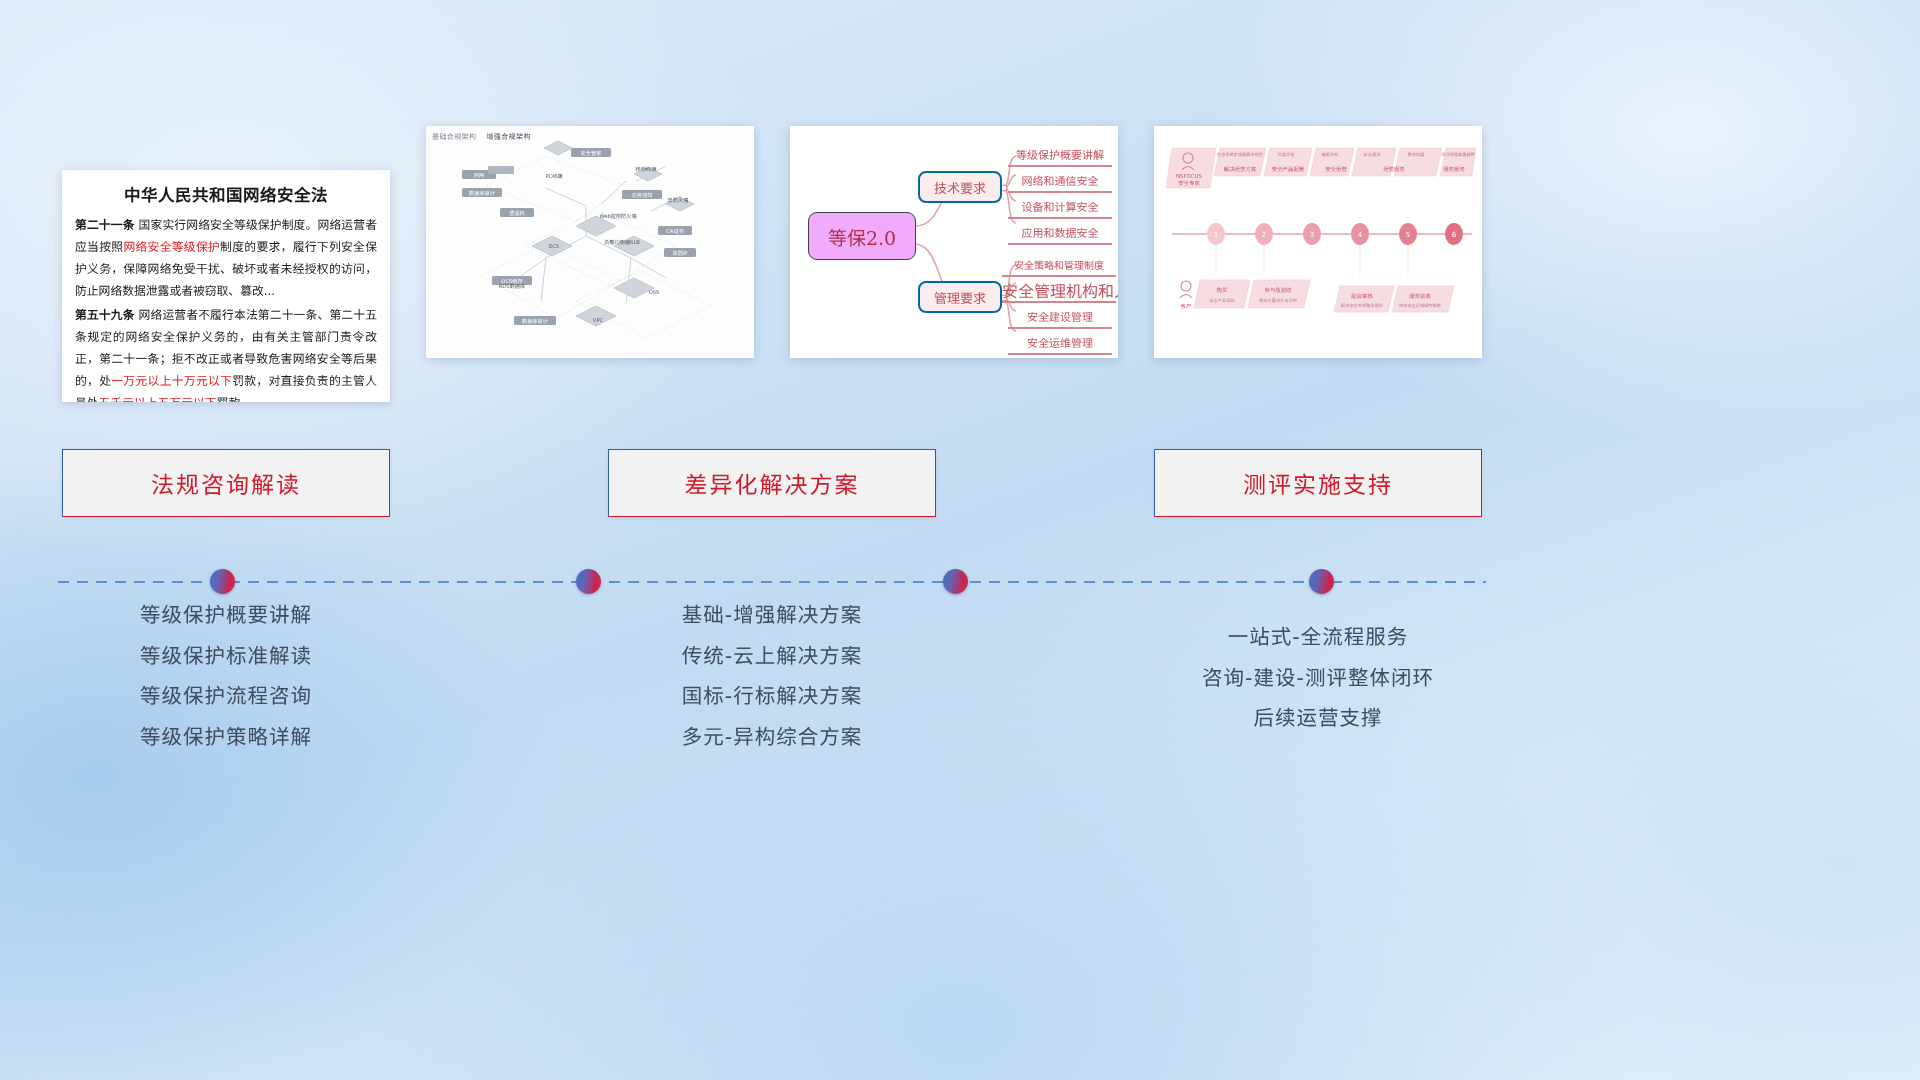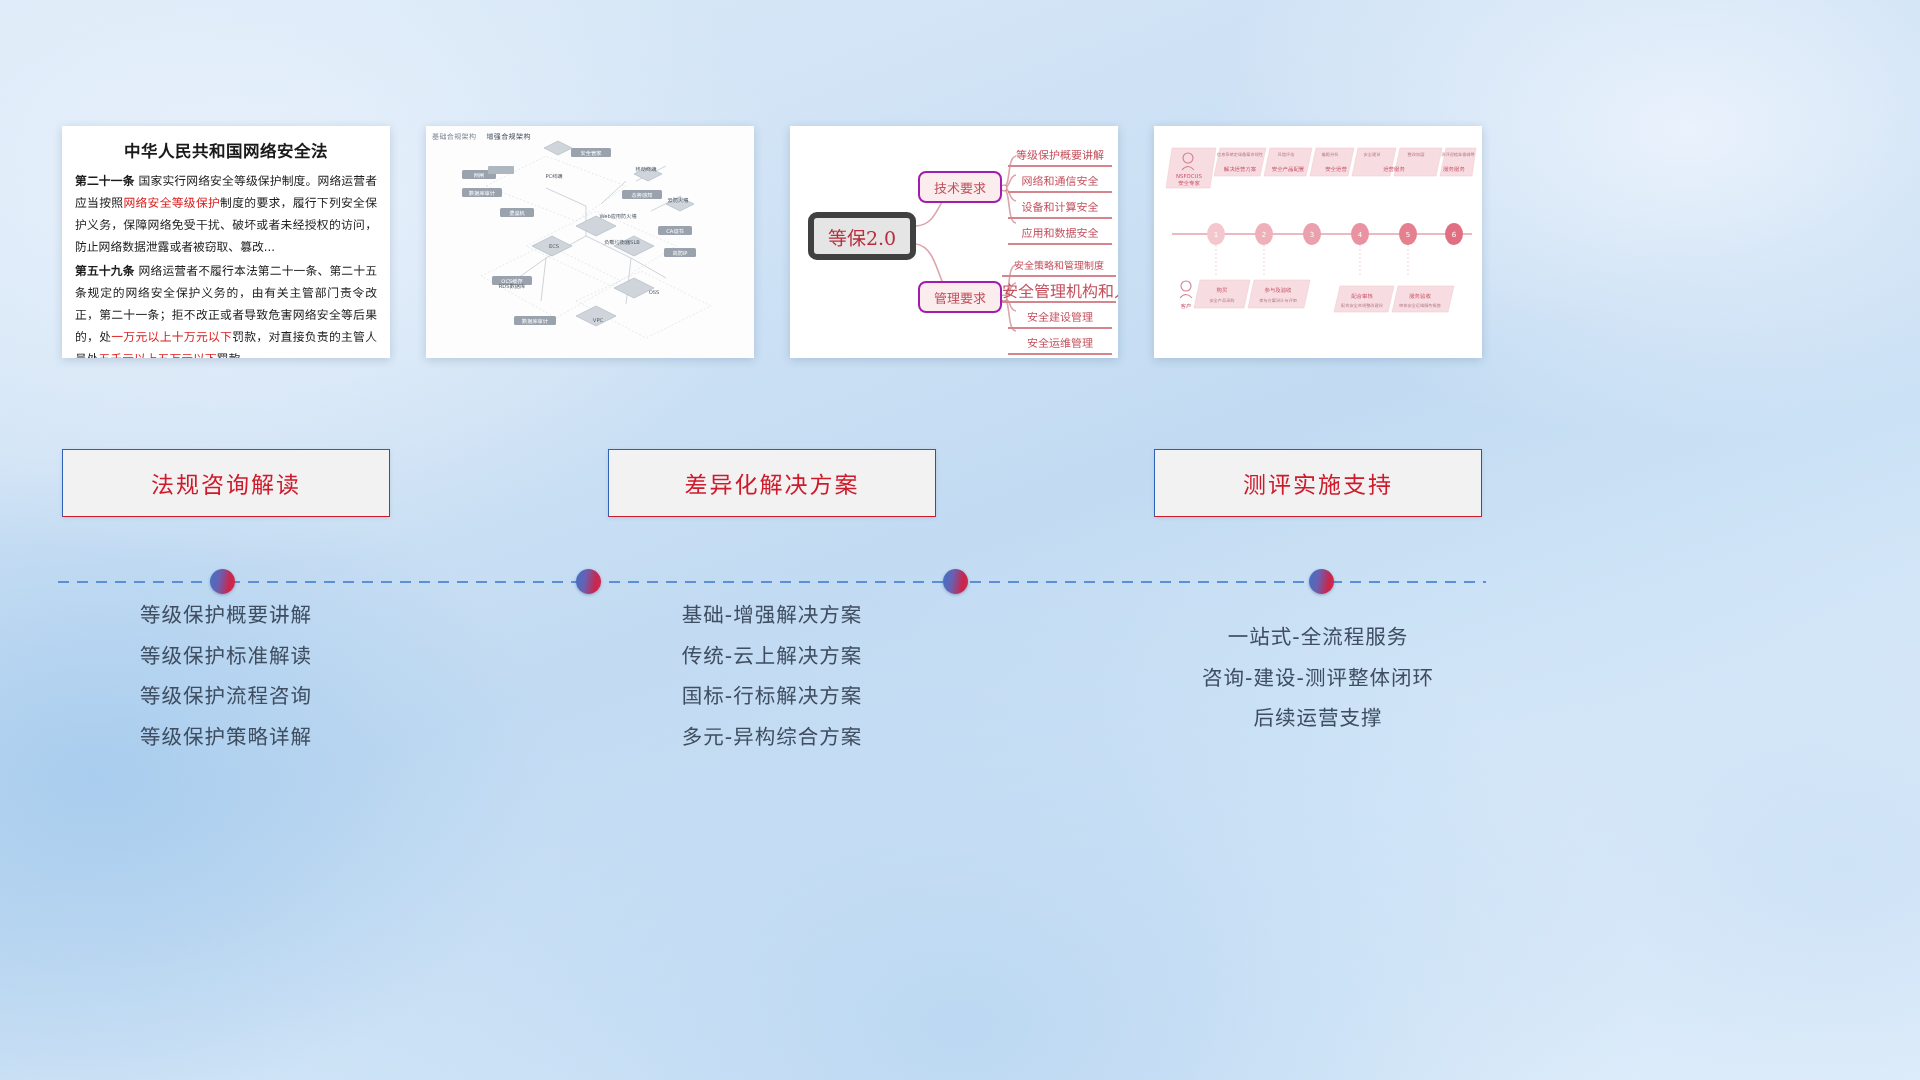--- a/index.html
+++ b/index.html
@@ -28,21 +28,21 @@
     display: flex; justify-content: space-between;
   }
   .card {
     width: 328px; height: 232px;
     background: #ffffff;
     box-shadow: 0 2px 9px rgba(40,70,110,.20);
     overflow: hidden; position: relative;
   }
 
   
-  .law { padding: 12px 13px 8px 13px; }
+  .law { padding: 12px 13px 8px 13px; margin-top: 44px; }
   .law-title {
     text-align: center; font-size: 16.5px; font-weight: bold;
     color: #1a1a1a; letter-spacing: .5px; margin-bottom: 9px;
     font-family: "DejaVu Sans", sans-serif;
   }
   .law-p { font-size: 11.8px; line-height: 1.86; color: #1c1c1c; text-align: justify;
            font-family: "DejaVu Sans", sans-serif; }
   .law-p + .law-p { margin-top: 2px; }
   .law-p b { font-weight: bold; }
   .law-p .r { color: #e01b1b; }
@@ -55,27 +55,27 @@
   .arch-head .on { color: #3a4758; }
   .arch-svg { position: absolute; inset: 0; }
   .nd { fill: #9aa3ad; }
   .nd-t { font-size: 5.2px; fill: #ffffff; font-family: "DejaVu Sans", sans-serif; }
   .nd-d { font-size: 5.2px; fill: #505a66; font-family: "DejaVu Sans", sans-serif; }
 
   
   .mind { position: relative; padding: 0; }
   .mm-root {
     position: absolute; left: 18px; top: 86px; width: 108px; height: 48px;
-    border: 6px solid #404040; border-radius: 9px; background: #e5e5e5;
+    border: 1px solid #404040; border-radius: 9px; background: #f0abfc;
     display: flex; align-items: center; justify-content: center;
     color: #b92d3c; font-size: 19px; font-family: "DejaVu Serif", serif;
   }
   .mm-mid {
     position: absolute; width: 84px; height: 32px;
-    border: 2px solid #a21caf; border-radius: 8px; background: #fbeced;
+    border: 2px solid #0369a1; border-radius: 8px; background: #fbeced;
     display: flex; align-items: center; justify-content: center;
     color: #c0505c; font-size: 13px; font-family: "DejaVu Serif", serif;
   }
   .mm-mid.tech { left: 128px; top: 45px; }
   .mm-mid.mgmt { left: 128px; top: 155px; text-align: right; }
   .mm-leaf {
     position: absolute; left: 218px; width: 104px; height: 21px;
     color: #c4515d; font-size: 11px; font-family: "DejaVu Serif", serif;
     border-bottom: 2px solid #d4858e; line-height: 19px; text-align: center;
     white-space: nowrap;

